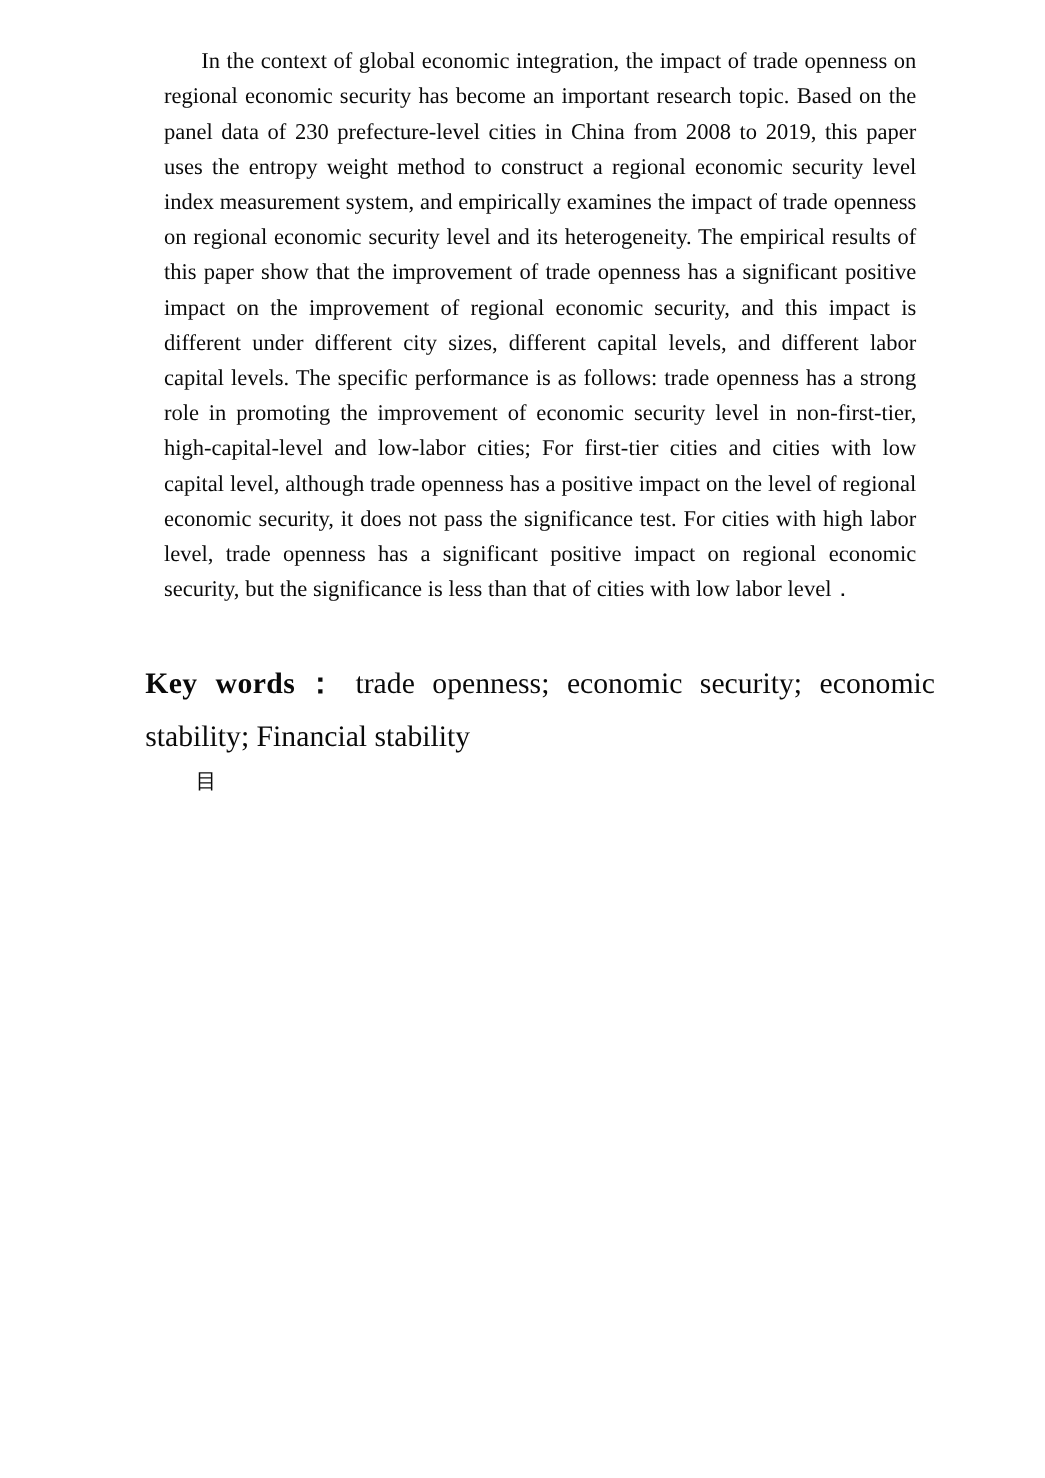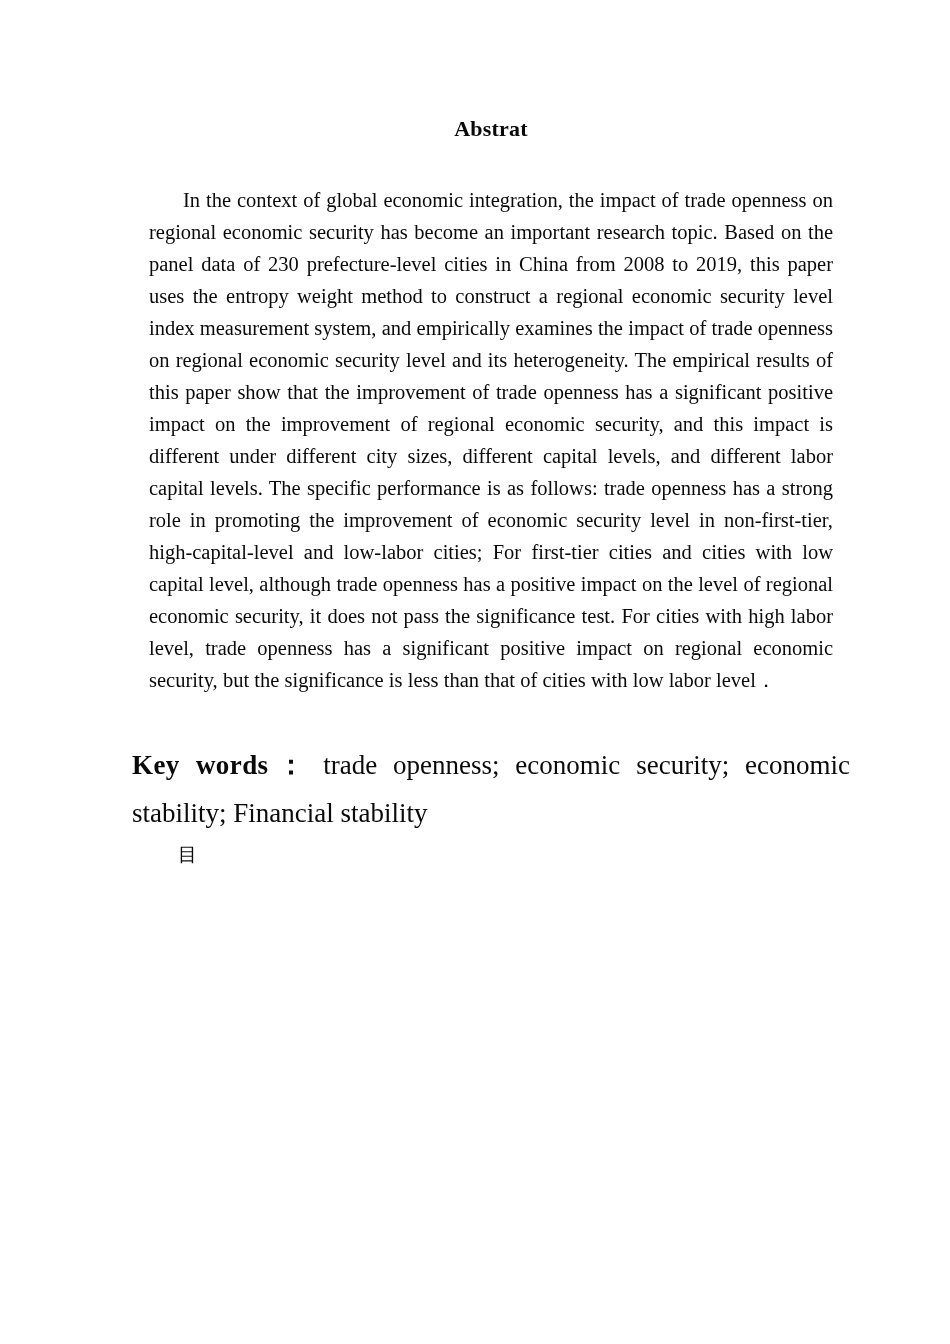--- a/index.html
+++ b/index.html
@@ -81,21 +81,20 @@
     line-height: 30px;
     font-family: "DejaVu Sans", "Liberation Sans", sans-serif;
   }
 </style>
 </head>
 <body>
 
 <div class="page">
   <div class="content">
 
-    <h1 class="doc-title">Abstrat</h1>
 
     <p class="abstract-body">In the context of global economic integration, the impact of trade openness on regional economic security has become an important research topic. Based on the panel data of 230 prefecture-level cities in China from 2008 to 2019, this paper uses the entropy weight method to construct a regional economic security level index measurement system, and empirically examines the impact of trade openness on regional economic security level and its heterogeneity. The empirical results of this paper show that the improvement of trade openness has a significant positive impact on the improvement of regional economic security, and this impact is different under different city sizes, different capital levels, and different labor capital levels. The specific performance is as follows: trade openness has a strong role in promoting the improvement of economic security level in non-first-tier, high-capital-level and low-labor cities; For first-tier cities and cities with low capital level, although trade openness has a positive impact on the level of regional economic security, it does not pass the significance test. For cities with high labor level, trade openness has a significant positive impact on regional economic security, but the significance is less than that of cities with low labor level．</p>
 
     <p class="keywords-block">
       <span class="keywords-label">Key words</span><span class="keywords-label">：</span><span class="kw-space"></span><span>trade openness; economic security; economic stability; Financial stability</span>
     </p>
 
     <p class="trailing-char">目</p>
 
   </div>

